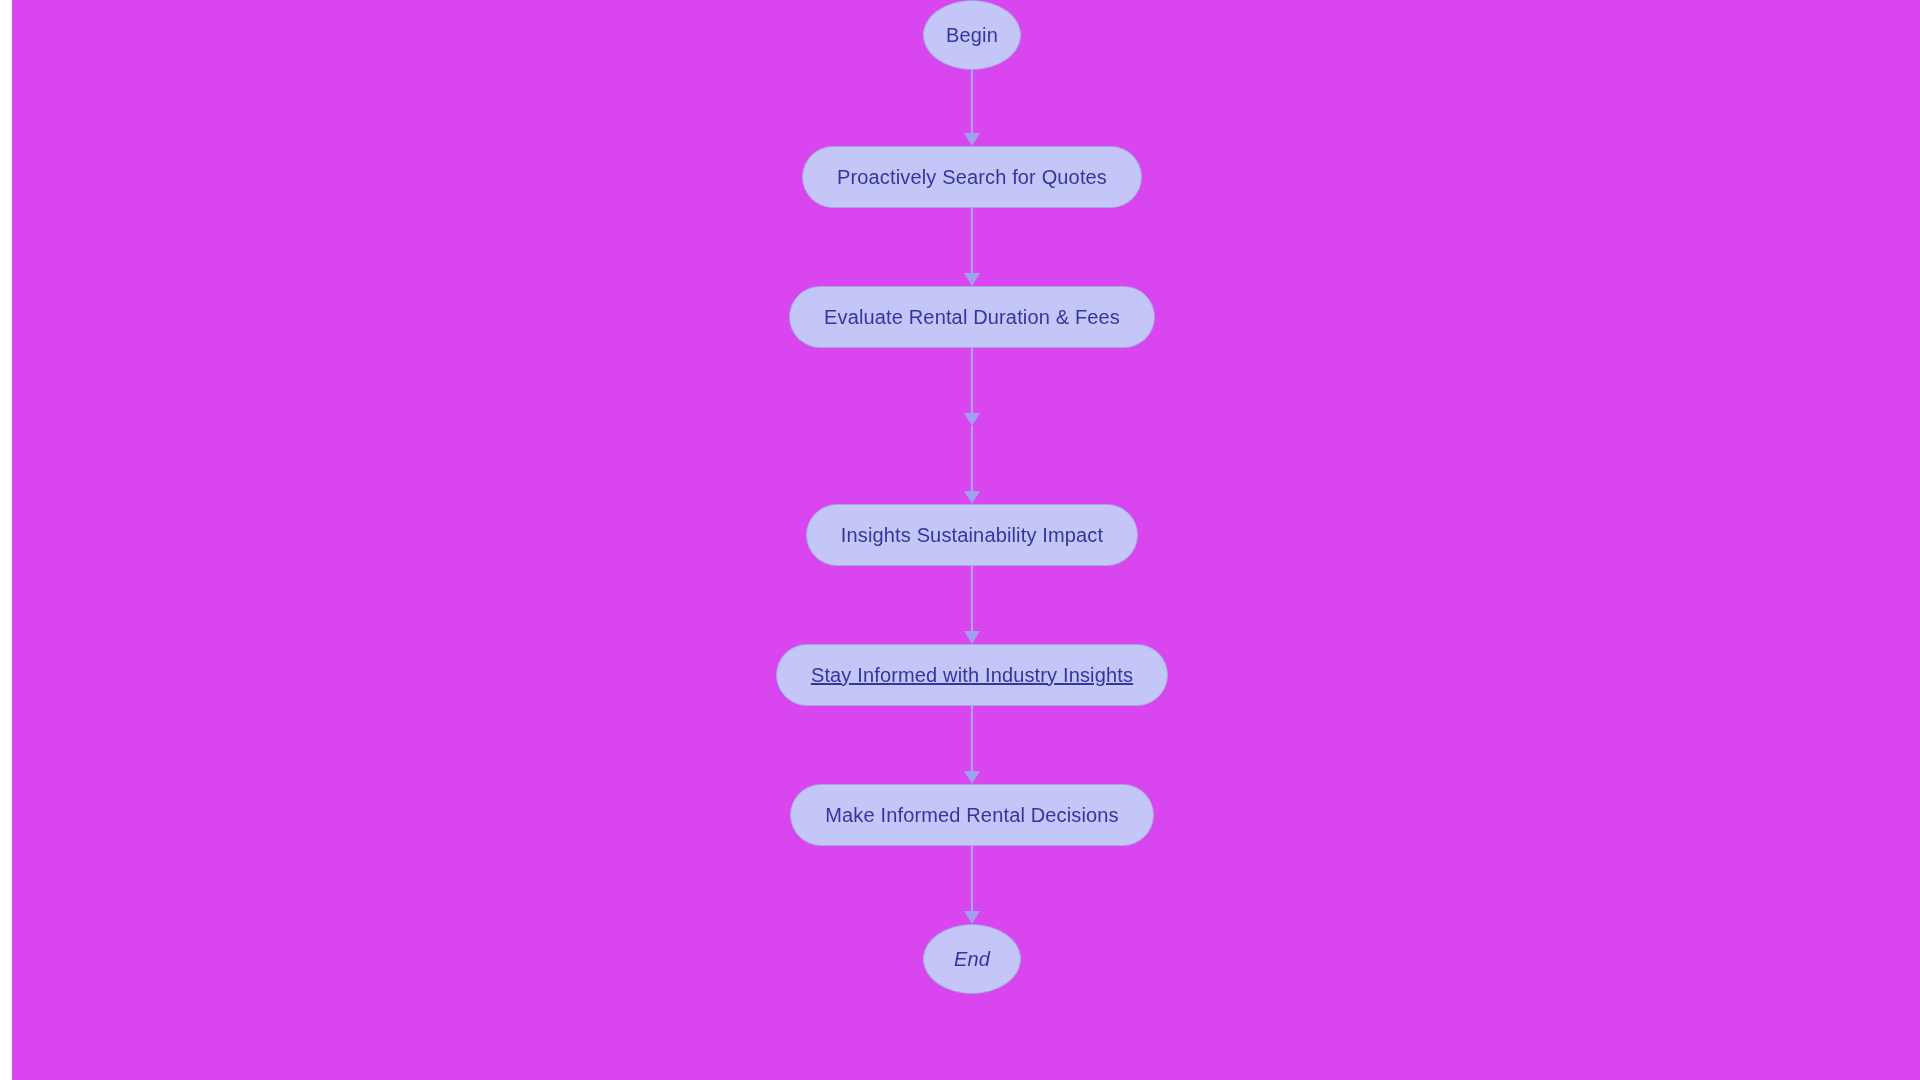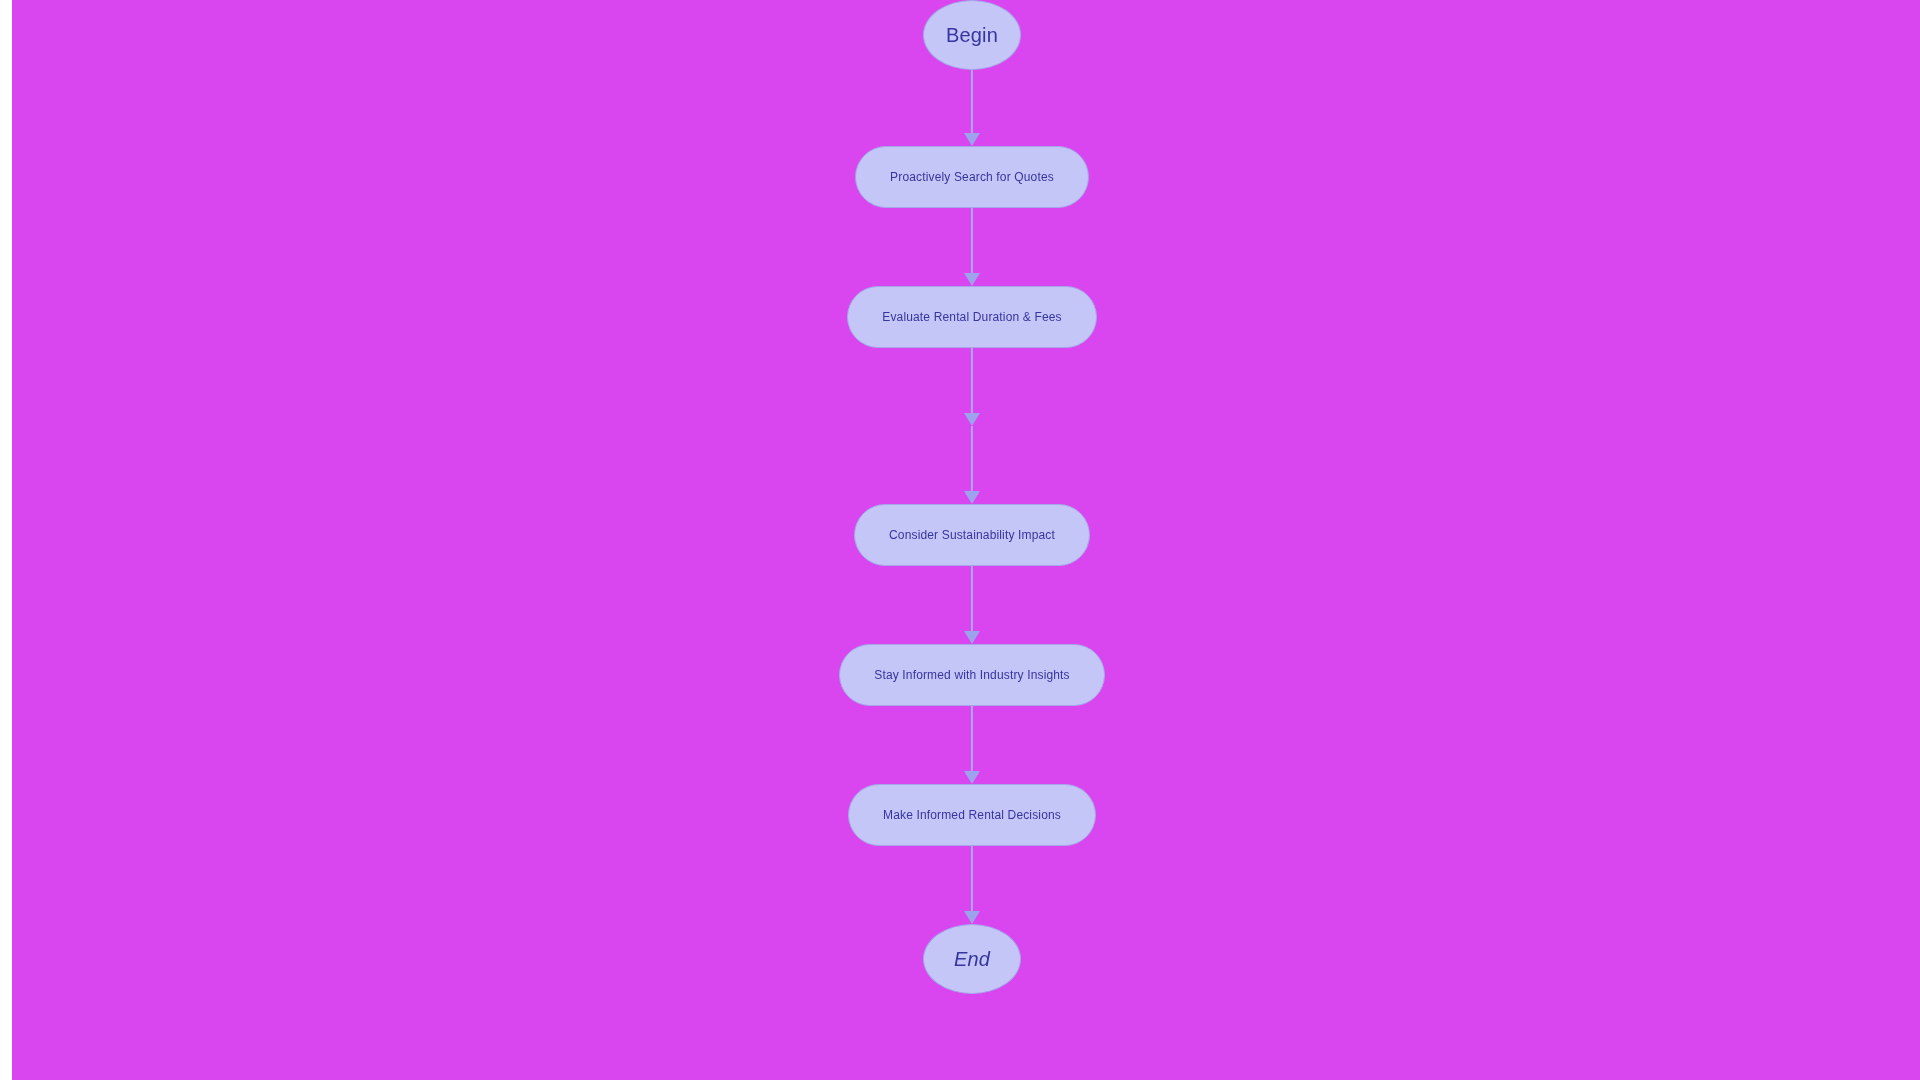--- a/index.html
+++ b/index.html
@@ -35,21 +35,21 @@
   
   .node {
     box-sizing: border-box;
     display: flex;
     align-items: center;
     justify-content: center;
     background: #c5c6f8;
     border: 1.6px solid #a3a6e8;
     border-radius: 999px;
     color: #35359e;
-    font-size: 12px;
+    font-size: 20px;
     font-weight: 400;
     letter-spacing: 0.15px;
     white-space: nowrap;
     line-height: 1;
     user-select: none;
   }
 
   .node.terminal {
     width: 98px;
     height: 70px;
@@ -129,29 +129,29 @@
       <span class="arrowhead" style="border-top-color: rgb(158, 161, 236);"></span>
     </div>
 
 
     <div class="connector seg-b">
       <span class="line" style="background: rgb(169, 171, 238);"></span>
       <span class="arrowhead" style="border-top-color: rgb(158, 161, 236);"></span>
     </div>
 
     <div class="node process" style="background: rgb(197, 198, 248); border-color: rgb(163, 166, 232); color: rgb(53, 53, 158);">
-      <span>Consider Sustainability Impact</span>
+      <span>Insights Sustainability Impact</span>
     </div>
 
     <div class="connector seg-b">
       <span class="line" style="background: rgb(169, 171, 238);"></span>
       <span class="arrowhead" style="border-top-color: rgb(158, 161, 236);"></span>
     </div>
 
-    <div class="node process" style="background: rgb(197, 198, 248); border-color: rgb(163, 166, 232); color: rgb(53, 53, 158);">
+    <div class="node process" style="background: rgb(197, 198, 248); border-color: rgb(163, 166, 232); color: rgb(53, 53, 158); text-decoration: underline;">
       <span>Stay Informed with Industry Insights</span>
     </div>
 
     <div class="connector seg-b">
       <span class="line" style="background: rgb(169, 171, 238);"></span>
       <span class="arrowhead" style="border-top-color: rgb(158, 161, 236);"></span>
     </div>
 
     <div class="node process" style="background: rgb(197, 198, 248); border-color: rgb(163, 166, 232); color: rgb(53, 53, 158);">
       <span>Make Informed Rental Decisions</span>

